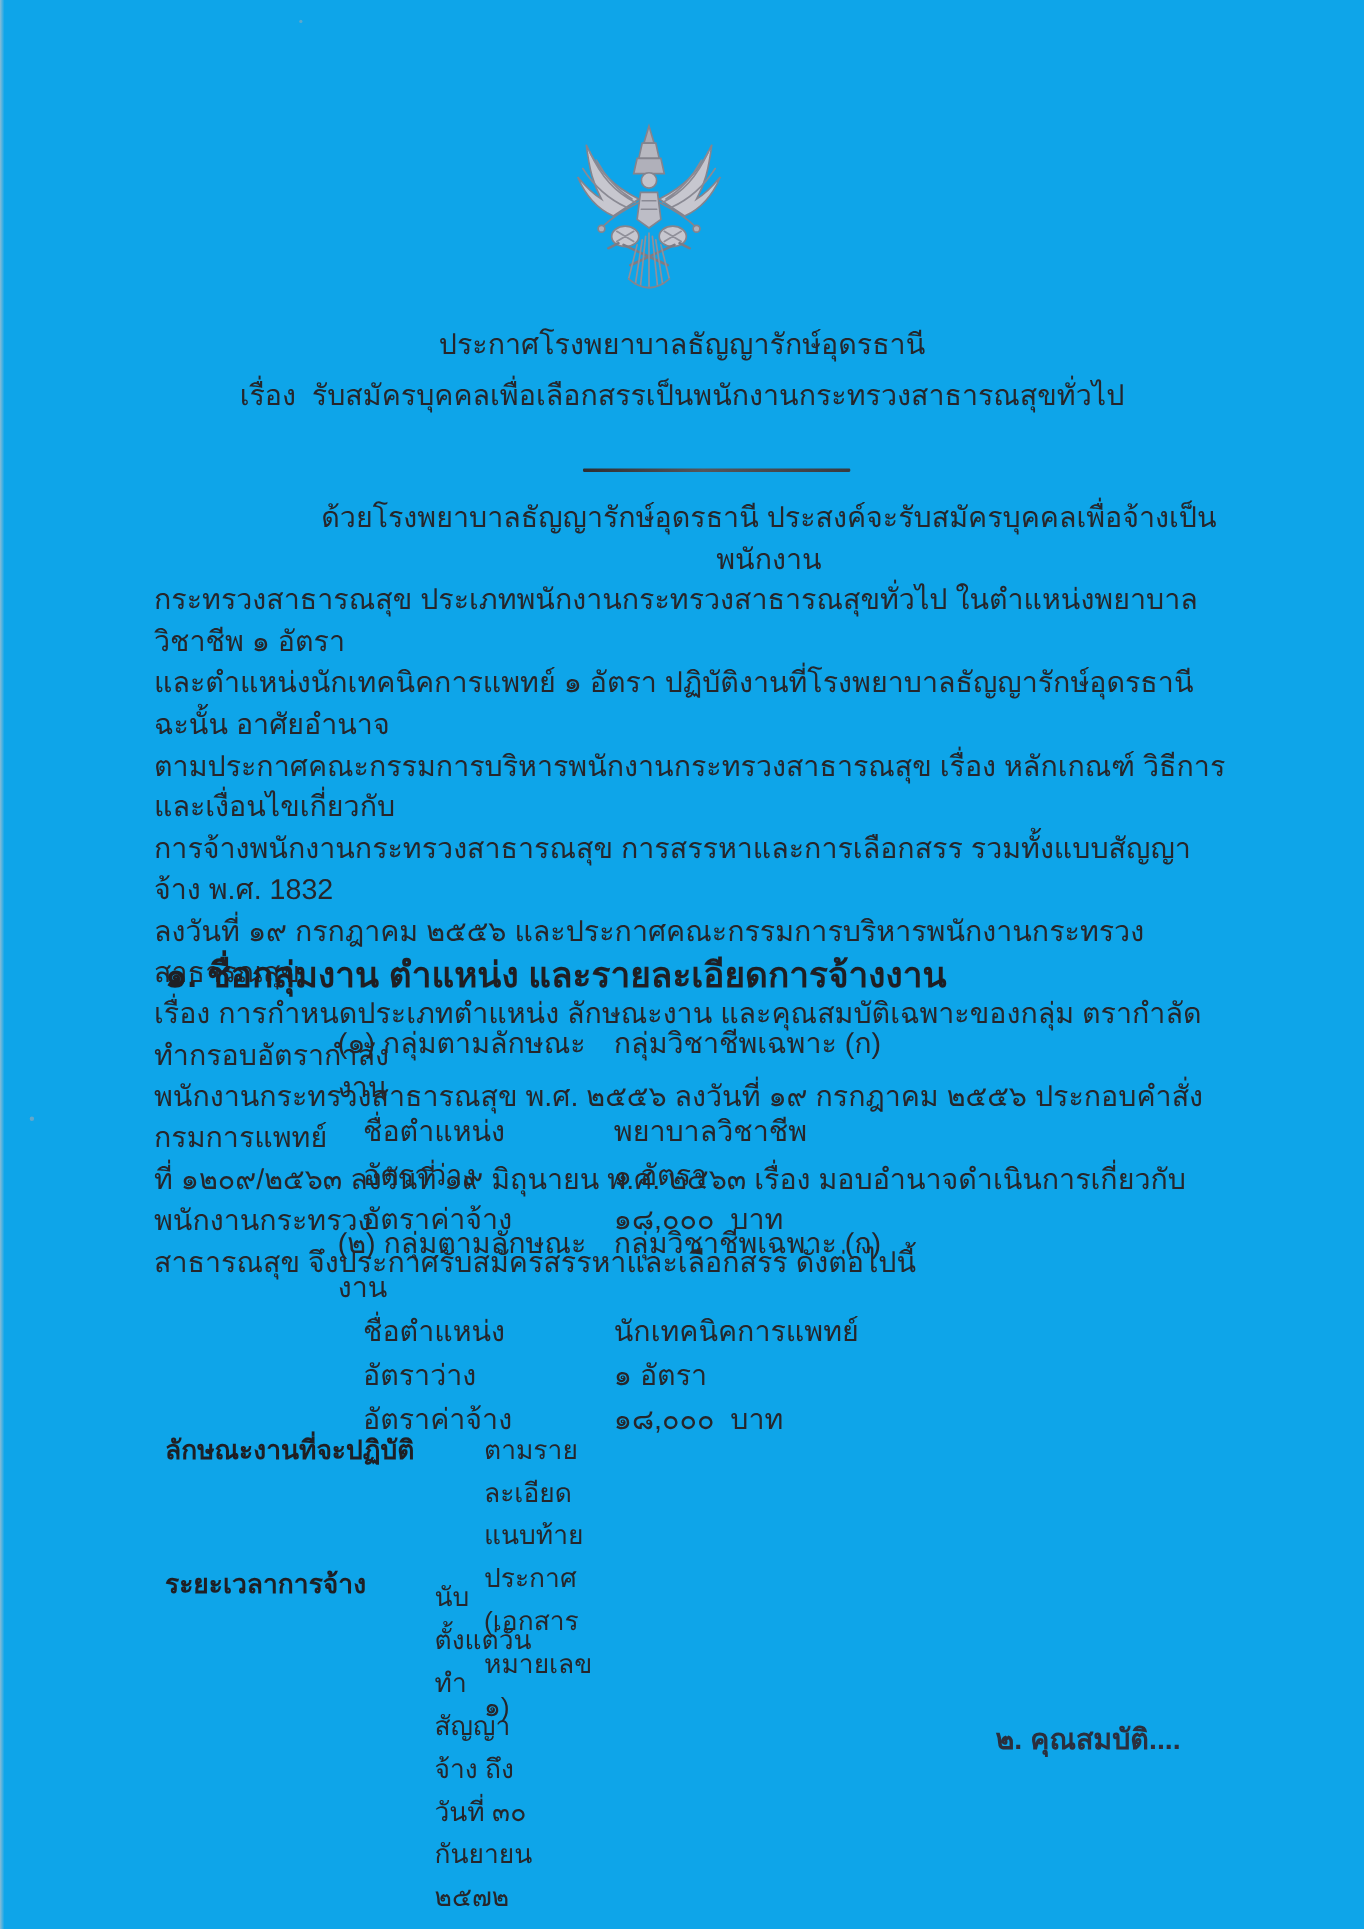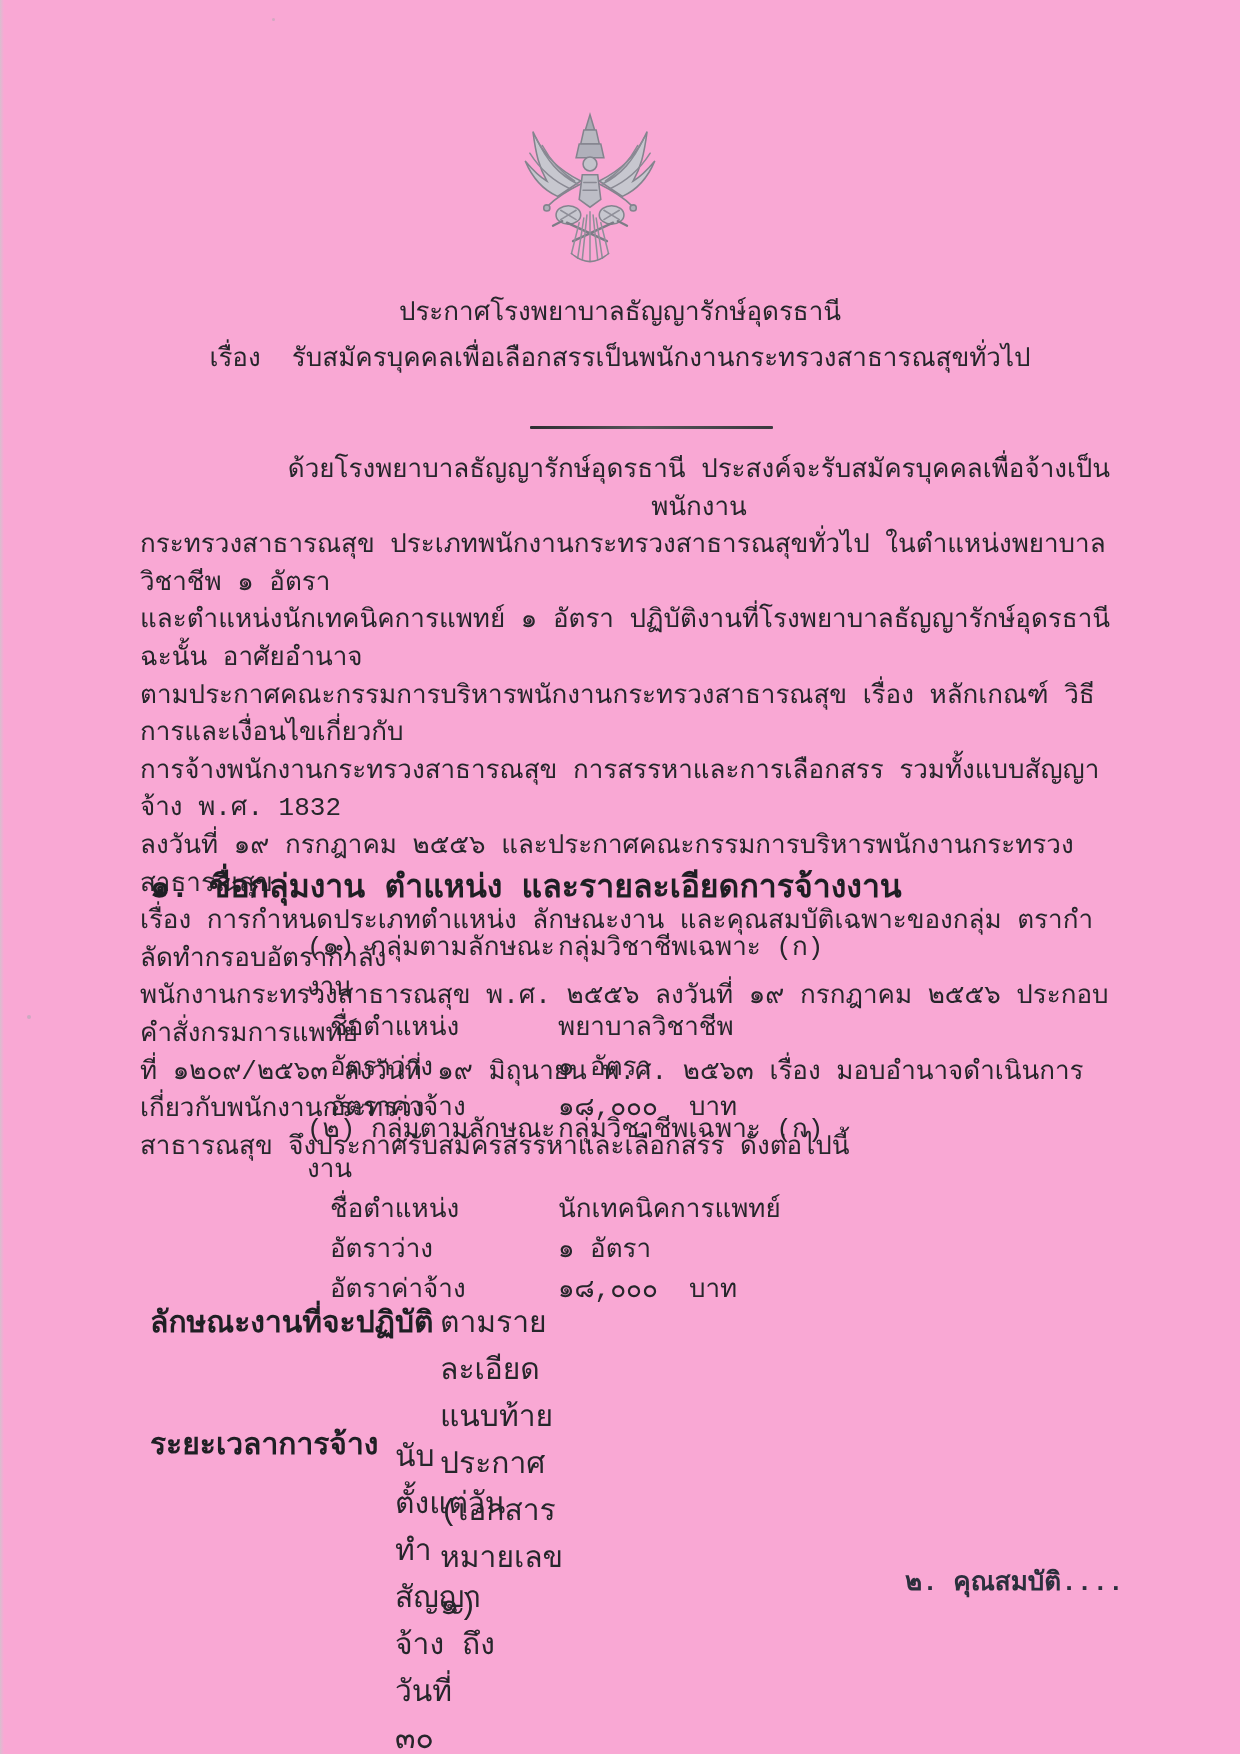--- a/index.html
+++ b/index.html
@@ -1,22 +1,22 @@
 <!DOCTYPE html>
 <html><head>
 <meta charset="utf-8">
 <style>
   * { margin:0; padding:0; box-sizing:border-box; }
   html,body { background:#9a9a9a; }
   .page {
     position:relative;
     width:1240px; height:1754px;
     margin:0 auto;
-    background:#f9a8d4;
-    font-family:Liberation Mono, monospace;
+    background:#0ea5e9;
+    font-family:Liberation Sans, sans-serif;
     color:#28282d;
     overflow:hidden;
     padding-left:31px;
   }
   .txt { white-space:pre-wrap; }
   
   .scan-edge {
     position:absolute; left:0; top:0; width:4px; height:100%;
     background:linear-gradient(90deg,#c9c9cc,rgba(255,255,255,0));
     opacity:.65;
@@ -55,21 +55,21 @@
   
   .pos-block { position:absolute; left:307px; width:800px; }
   .pos-block-1 { top:928px; }
   .pos-block-2 { top:1110px; }
   .pos-row { display:flex; font-size:26px; line-height:40px; color:#26262b; }
   .pos-row .lbl { width:251px; }
   .pos-row.inner .lbl { padding-left:23px; }
   .pos-row .val { flex:1; }
 
   
-  .kv-line { position:absolute; left:150px; font-size:30px; color:#26262b; }
+  .kv-line { position:absolute; left:150px; font-size:24px; color:#26262b; }
   .job-line { top:1298px; }
   .emp-line { top:1420px; }
   .kv-line .klabel { font-weight:bold; color:#1f1f24; }
   .job-line .kvalue { position:absolute; left:180px; top:0; white-space:pre-wrap; }
   .emp-line .kvalue { position:absolute; left:245px; top:12px; white-space:pre-wrap; }
 
   
   .page-footer {
     position:absolute; left:905px; top:1560px;
     font-size:26px; font-weight:600; color:#2b2f3d;

